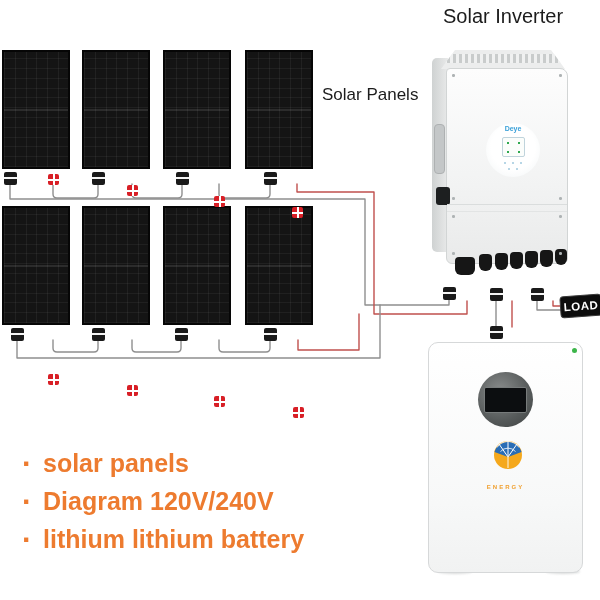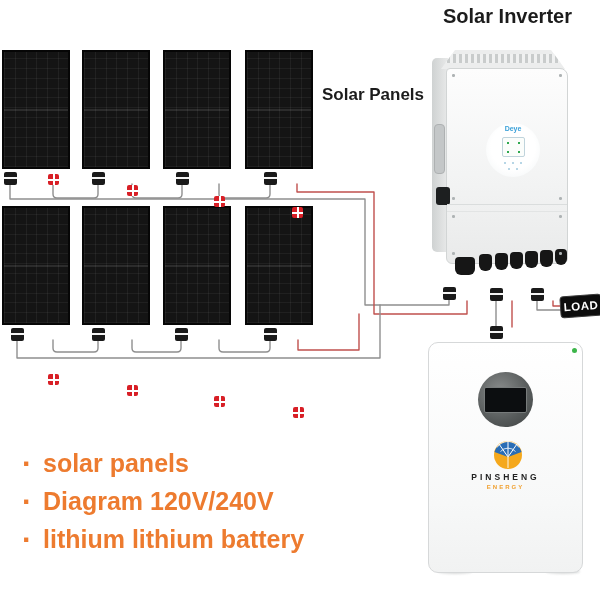--- a/index.html
+++ b/index.html
@@ -23,21 +23,21 @@
 
   
   .conn{position:absolute;z-index:3;}
   .conn-neg{width:13px;height:13px;border-radius:2px;
     background:linear-gradient(180deg,#1a1a1a 0 36%,#f5f5f5 36% 52%,#1a1a1a 52% 100%);}
   .conn-pos{width:11px;height:11px;border-radius:2px;background:#d81f26;position:relative;}
   .conn-pos::before{content:"";position:absolute;left:0;right:0;top:4.5px;height:2px;background:#fff;}
   .conn-pos::after{content:"";position:absolute;top:0;bottom:0;left:4.5px;width:2px;background:#fff;}
 
   
-  .lbl{position:absolute;color:#1c1c1c;font-weight:700;z-index:6;white-space:nowrap;}
+  .lbl{position:absolute;color:#1c1c1c;font-weight:400;z-index:6;white-space:nowrap;}
   .lbl-inverter{left:443px;top:5px;font-size:20px;}
   .lbl-panels{left:322px;top:85px;font-size:17px;}
   .heading-title{left:32px;top:393px;font-size:28px;color:#ED7B2F;}
   .bullet-item{position:absolute;display:flex;align-items:center;gap:11px;color:#ED7B2F;
                font-weight:700;font-size:25px;z-index:6;white-space:nowrap;}
   .bullet-dot{font-size:30px;line-height:0;}
 
   
   .load-tag{left:560px;top:295px;width:40px;height:20px;background:#0d0d0d;color:#fff;
     font-weight:700;font-size:11.5px;display:flex;align-items:center;justify-content:center;
@@ -206,21 +206,20 @@
   <div class="abs bat-screen"></div>
   <svg class="abs bat-logo" viewBox="0 0 34 34">
     <circle cx="17" cy="18" r="14" fill="#F5A81C"></circle>
     <path d="M3.5 15 A14 14 0 0 1 30.5 15 L17 20 Z" fill="#2a6db5"></path>
     <path d="M17 20 L8 7 M17 20 L17 4.5 M17 20 L26 7" stroke="#ffffff" stroke-width="1"></path>
     <path d="M6 10.5 A13 13 0 0 1 28 10.5" stroke="#ffffff" stroke-width="0.8" fill="none"></path>
     <path d="M9.5 14.5 A10 10 0 0 1 24.5 14.5" stroke="#ffffff" stroke-width="0.8" fill="none"></path>
     <path d="M17 32 C13 27 14 21 17 19.5 C20 21 21 27 17 32 Z" fill="#F5A81C"></path>
     <path d="M17 31 L17 20" stroke="#ffffff" stroke-width="0.9"></path>
   </svg>
-  <div class="abs bat-brand">PINSHENG</div>
   <div class="abs bat-brand-sub">ENERGY</div>
 
   <div class="abs load-tag">LOAD</div>
 
   <div class="lbl lbl-inverter">Solar Inverter</div>
   <div class="lbl lbl-panels">Solar Panels</div>
 
   <div class="bullet-item" style="left:22px;top:449px">
     <span class="bullet-dot">·</span>
     <span>solar panels</span>

